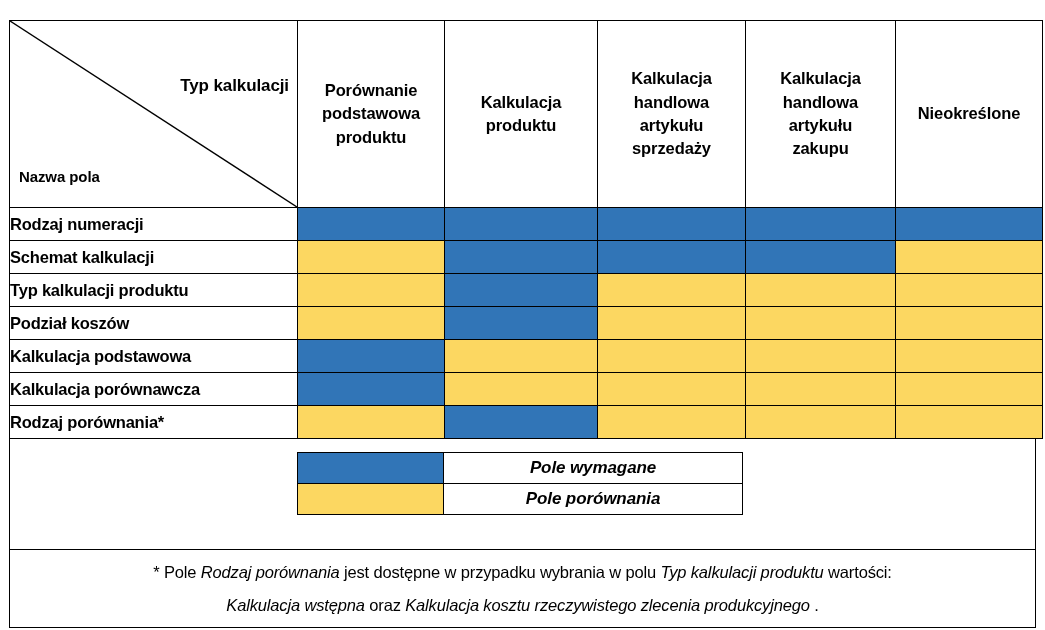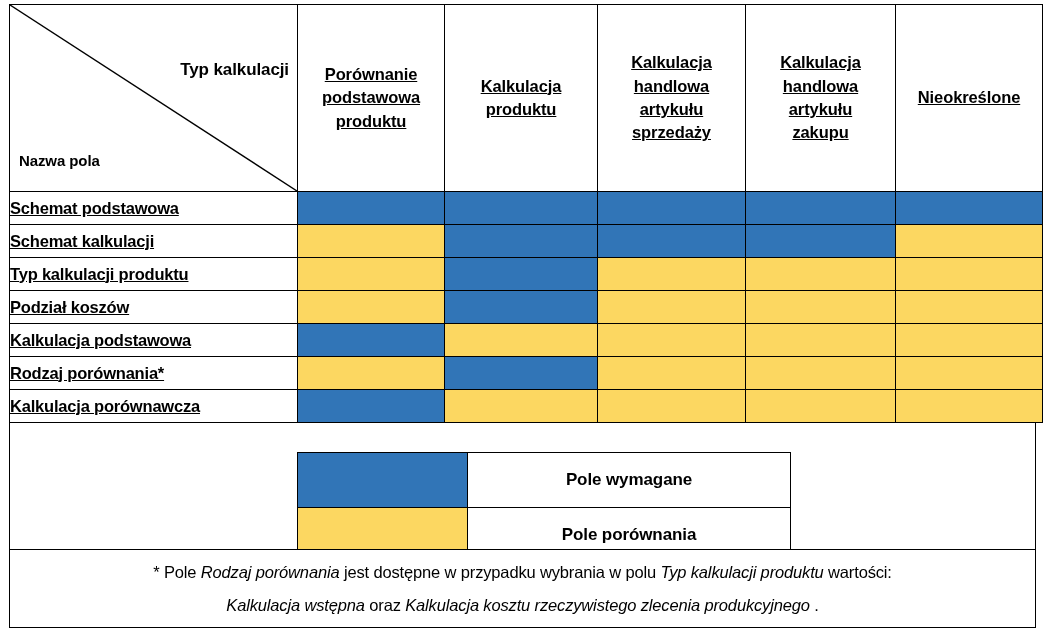--- a/index.html
+++ b/index.html
@@ -21,25 +21,24 @@
     position: absolute;
     left: 0; top: 0;
     width: 1045px;
     height: 630px;
   }
 
   
   .matrix {
     position: absolute;
     left: 9px;
-    top: 4px;
+    top: 20px;
     width: 1027px;
     border-collapse: collapse;
     table-layout: fixed;
-    text-decoration: underline;
   }
   .matrix td, .matrix th {
     border: 1.6px solid #000000;
     padding: 0;
     margin: 0;
   }
 
   
   .corner {
     width: 287px;
@@ -122,22 +121,23 @@
   
   .legend {
     position: absolute;
     left: 297px;
     top: 452px;
     border-collapse: collapse;
     table-layout: fixed;
   }
   .legend td {
     border: 1.5px solid #000000;
-    padding: 12px;
+    padding: 0;
     height: 30px;
+    font-style: italic;
   }
   .legend .swatch { width: 145px; }
   .legend .swatch.req { background: #3175b7; }
   .legend .swatch.dis { background: #fcd761; }
   .legend .ltext {
     width: 298px;
     background: #ffffff;
     text-align: center;
     font-size: 17px;
     font-weight: bold;
@@ -206,21 +206,21 @@
           <div>artykułu</div>
           <div>zakupu</div>
         </th>
         <th class="colhead ch5">
           <div>Nieokreślone</div>
         </th>
       </tr>
     </thead>
     <tbody>
         <tr>
-          <td class="rowlabel">Schemat podstawowa</td>
+          <td class="rowlabel">Rodzaj numeracji</td>
           <td class="cell req ch1"></td>
           <td class="cell req ch2"></td>
           <td class="cell req ch3"></td>
           <td class="cell req ch4"></td>
           <td class="cell req ch5"></td>
         </tr>
         <tr>
           <td class="rowlabel">Schemat kalkulacji</td>
           <td class="cell dis ch1"></td>
           <td class="cell req ch2"></td>
@@ -246,31 +246,31 @@
         </tr>
         <tr>
           <td class="rowlabel">Kalkulacja podstawowa</td>
           <td class="cell req ch1"></td>
           <td class="cell dis ch2"></td>
           <td class="cell dis ch3"></td>
           <td class="cell dis ch4"></td>
           <td class="cell dis ch5"></td>
         </tr>
         <tr>
-          <td class="rowlabel">Rodzaj porównania*</td>
-          <td class="cell dis ch1"></td>
-          <td class="cell req ch2"></td>
-          <td class="cell dis ch3"></td>
-          <td class="cell dis ch4"></td>
-          <td class="cell dis ch5"></td>
-        </tr>
-        <tr>
           <td class="rowlabel">Kalkulacja porównawcza</td>
           <td class="cell req ch1"></td>
           <td class="cell dis ch2"></td>
+          <td class="cell dis ch3"></td>
+          <td class="cell dis ch4"></td>
+          <td class="cell dis ch5"></td>
+        </tr>
+        <tr>
+          <td class="rowlabel">Rodzaj porównania*</td>
+          <td class="cell dis ch1"></td>
+          <td class="cell req ch2"></td>
           <td class="cell dis ch3"></td>
           <td class="cell dis ch4"></td>
           <td class="cell dis ch5"></td>
         </tr>
       </tbody>
   </table>
 
   <table class="legend">
     <tbody>
         <tr>

